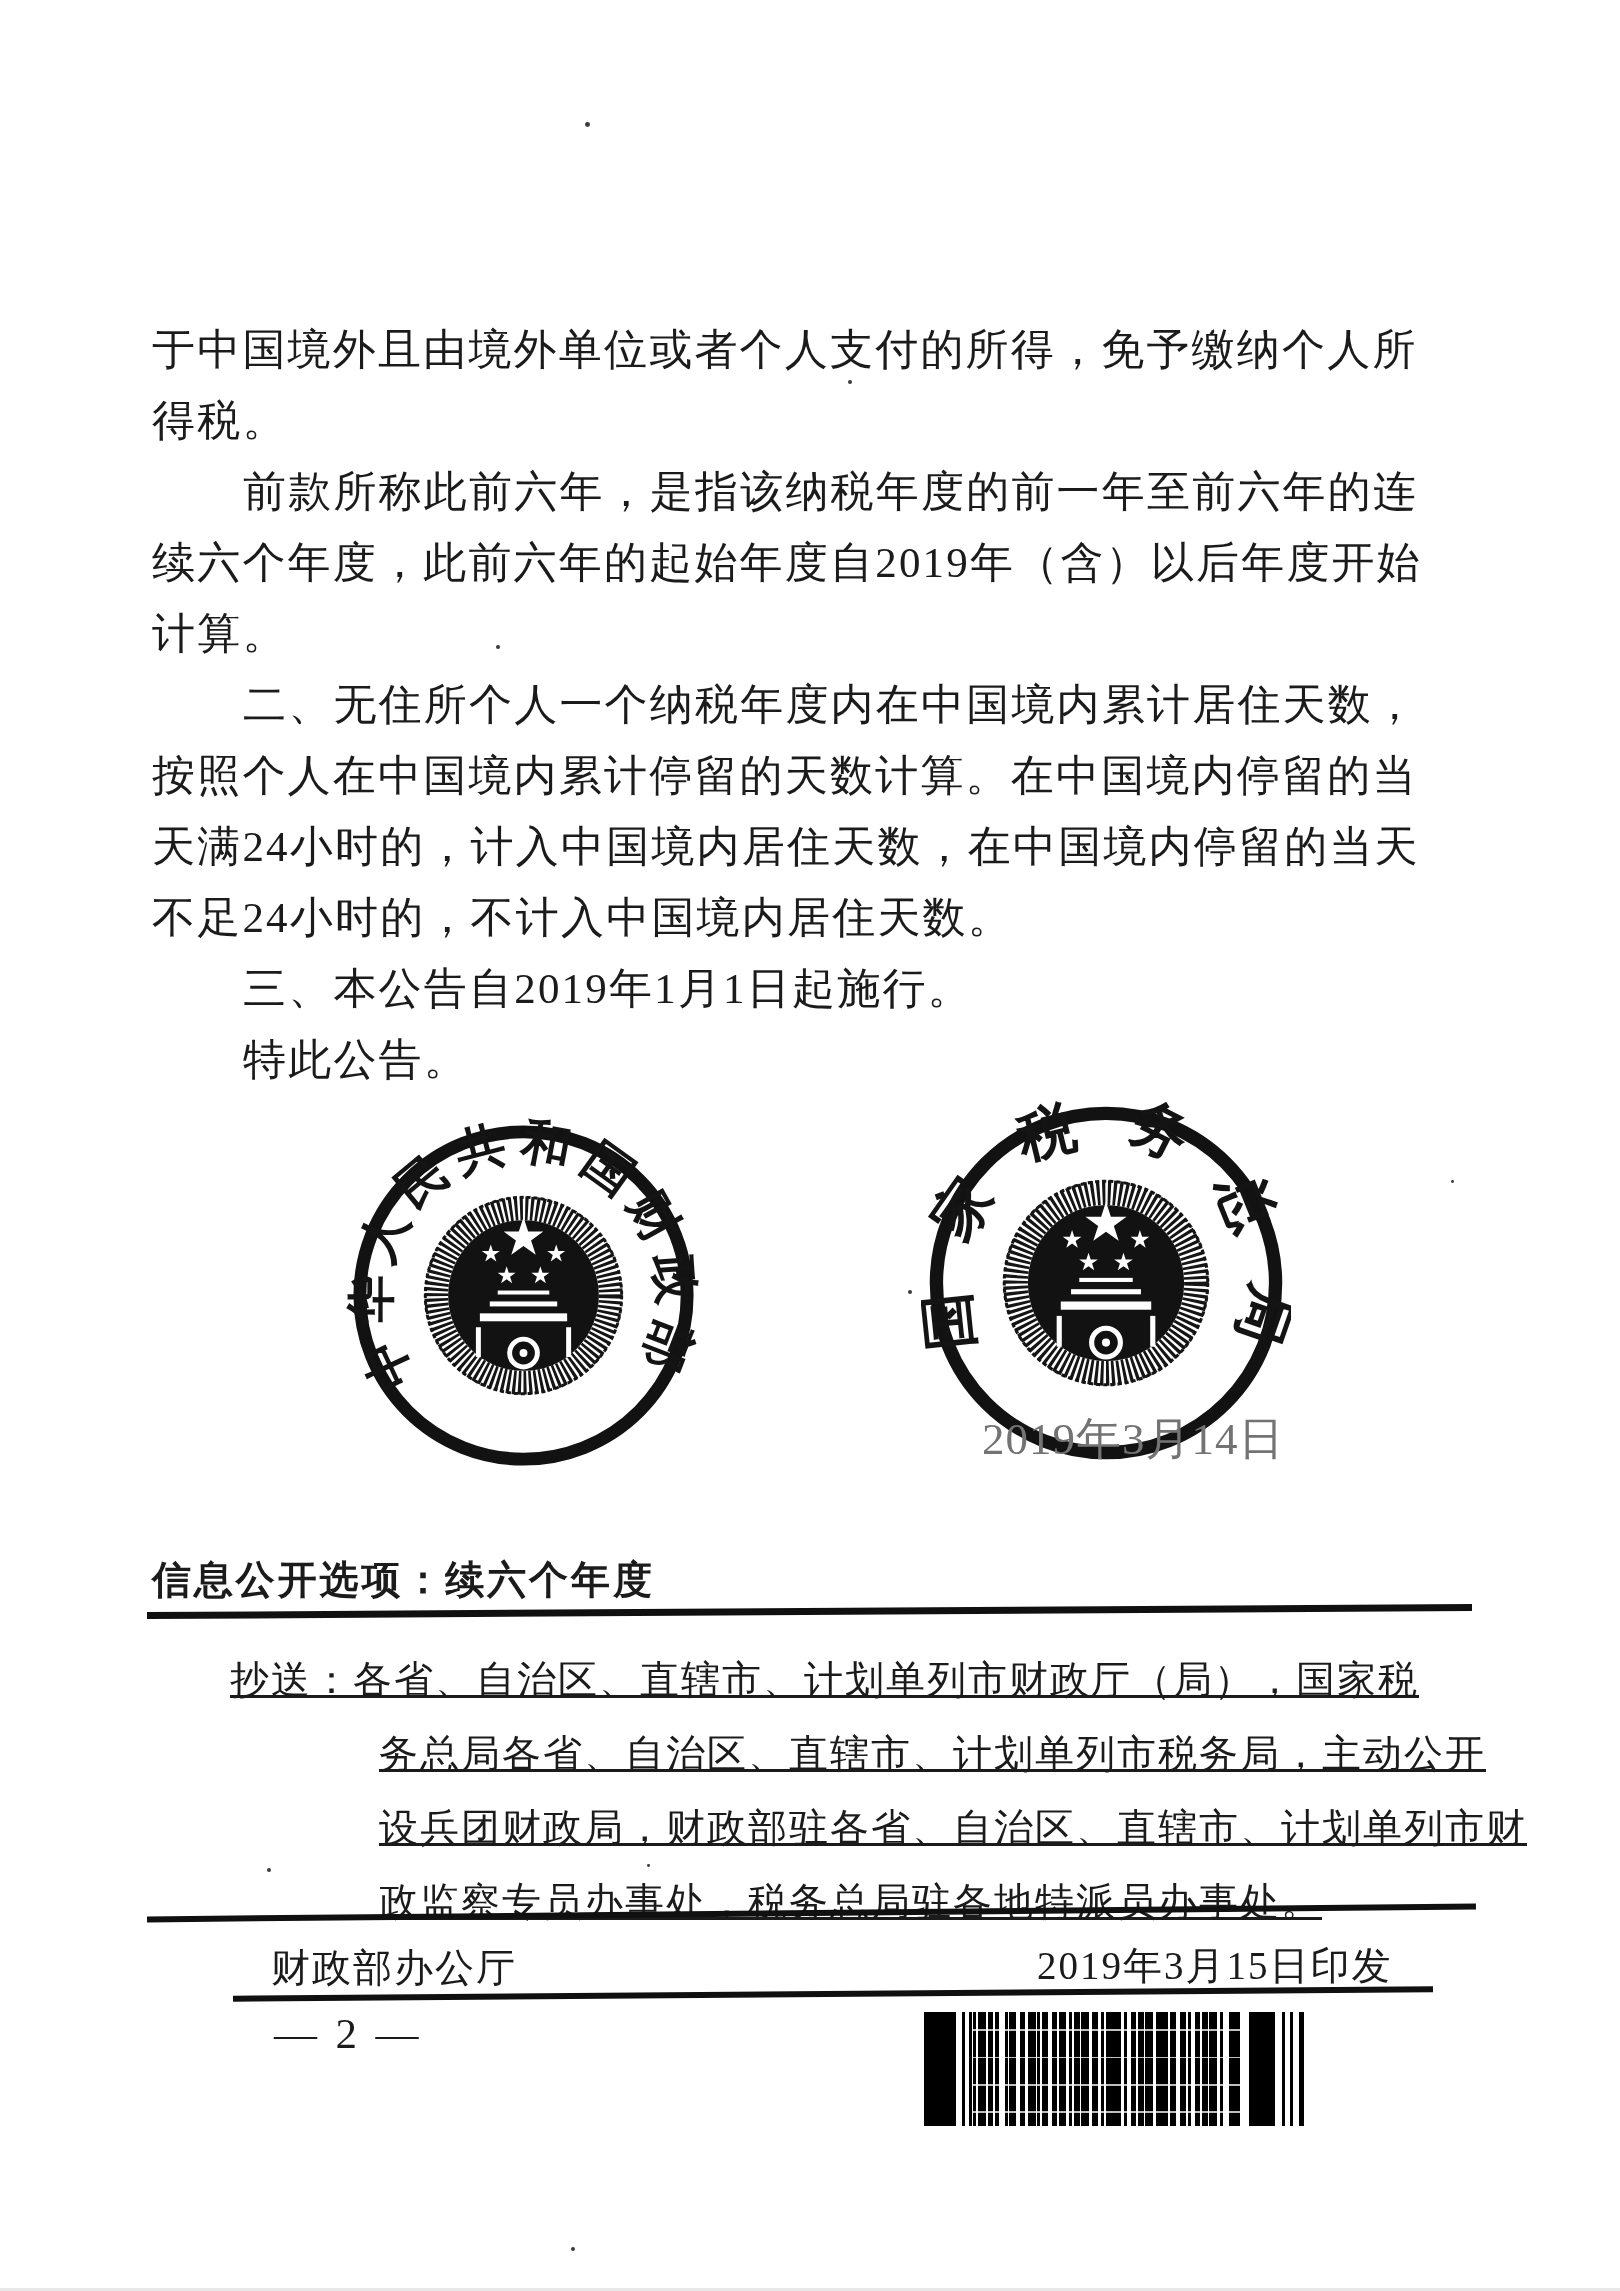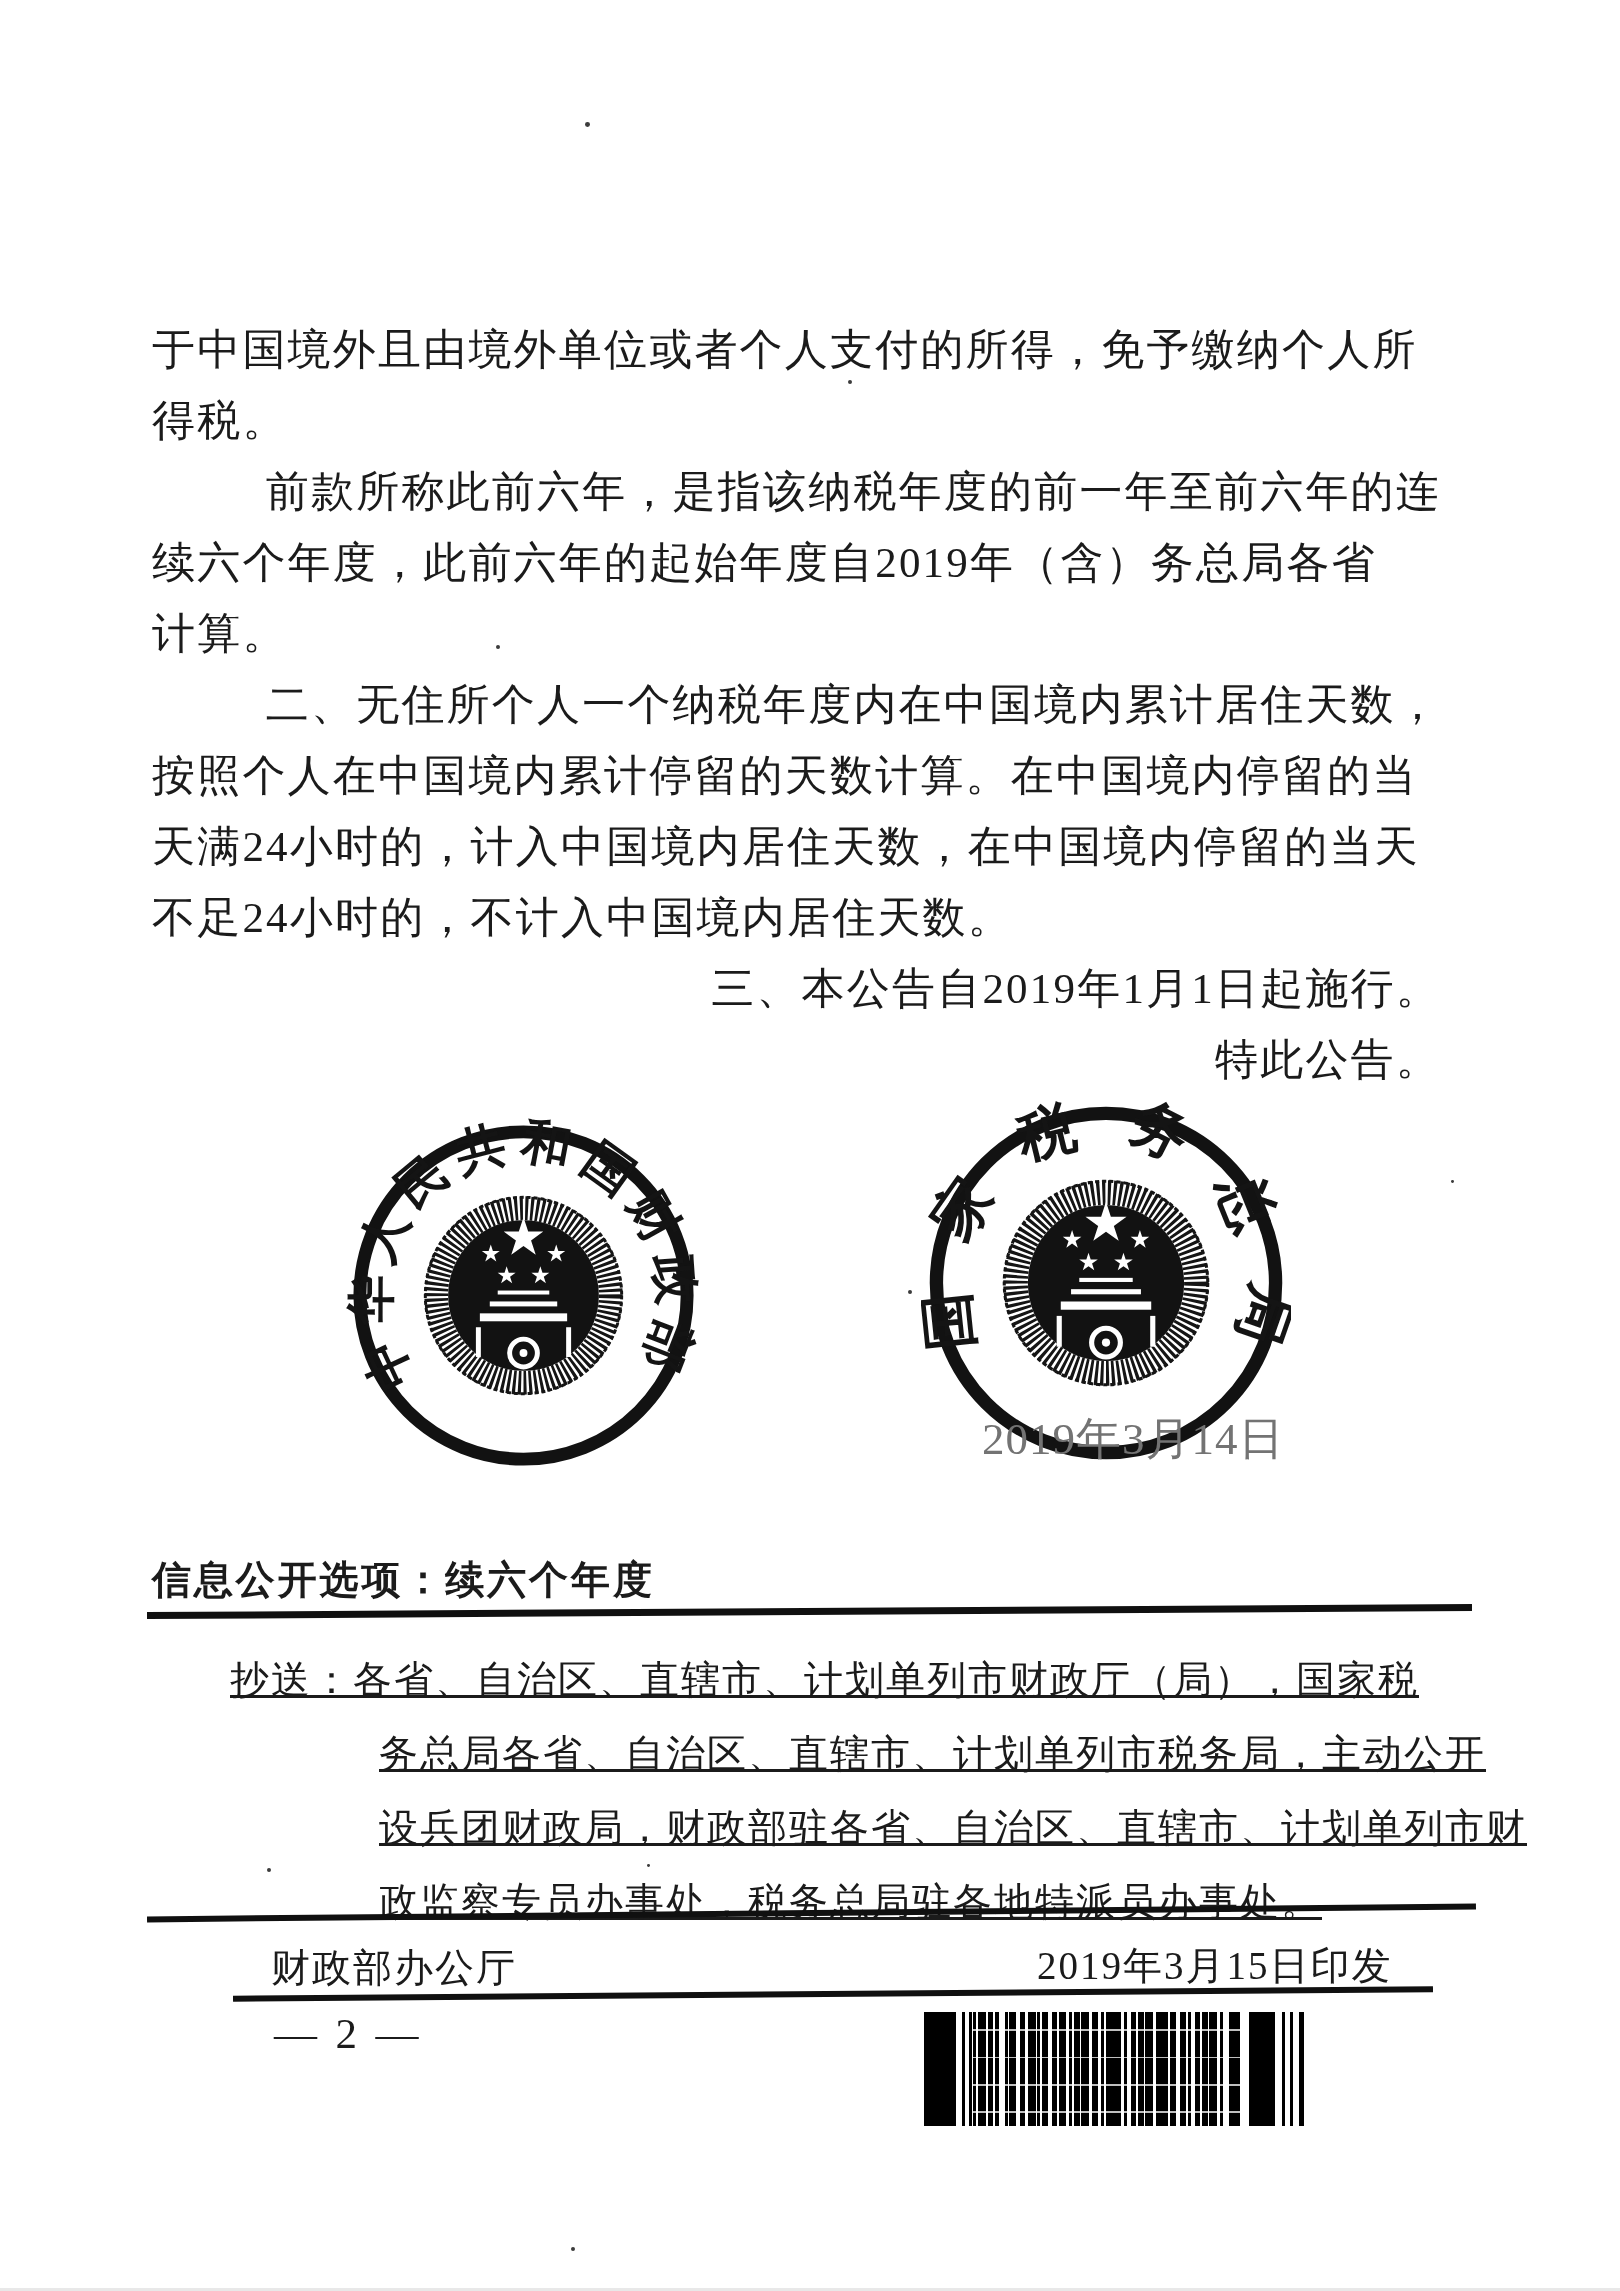--- a/index.html
+++ b/index.html
@@ -13,21 +13,21 @@
     margin:0 auto;
   }
   
   .bodytext{position:absolute;left:152px;top:314px;width:1289px;}
   .bline{
     height:71px;line-height:71px;
     font-size:43px;letter-spacing:2.2px;
     white-space:nowrap;
     font-weight:500;
   }
-  .bline.indent{padding-left:91px;text-align:right;}
+  .bline.indent{padding-left:91px;}
   
   .seal{position:absolute;}
   .seal svg{display:block;width:100%;height:100%;}
   .seal-text{
     font-family:"Liberation Serif", serif;
     font-weight:700;
     fill:#141414;
   }
   .seal-date{
     position:absolute;left:982px;top:1409px;
@@ -84,21 +84,21 @@
 </style>
 </head>
 <body>
 
 <div class="page">
 
   <div class="bodytext">
     <div class="bline">于中国境外且由境外单位或者个人支付的所得，免予缴纳个人所</div>
     <div class="bline">得税。</div>
     <div class="bline indent">前款所称此前六年，是指该纳税年度的前一年至前六年的连</div>
-    <div class="bline">续六个年度，此前六年的起始年度自2019年（含）务总局各省</div>
+    <div class="bline">续六个年度，此前六年的起始年度自2019年（含）以后年度开始</div>
     <div class="bline">计算。</div>
     <div class="bline indent">二、无住所个人一个纳税年度内在中国境内累计居住天数，</div>
     <div class="bline">按照个人在中国境内累计停留的天数计算。在中国境内停留的当</div>
     <div class="bline">天满24小时的，计入中国境内居住天数，在中国境内停留的当天</div>
     <div class="bline">不足24小时的，不计入中国境内居住天数。</div>
     <div class="bline indent">三、本公告自2019年1月1日起施行。</div>
     <div class="bline indent">特此公告。</div>
   </div>
 
   <div class="seal" style="left:345px;top:1117px;width:357px;height:357px;">

